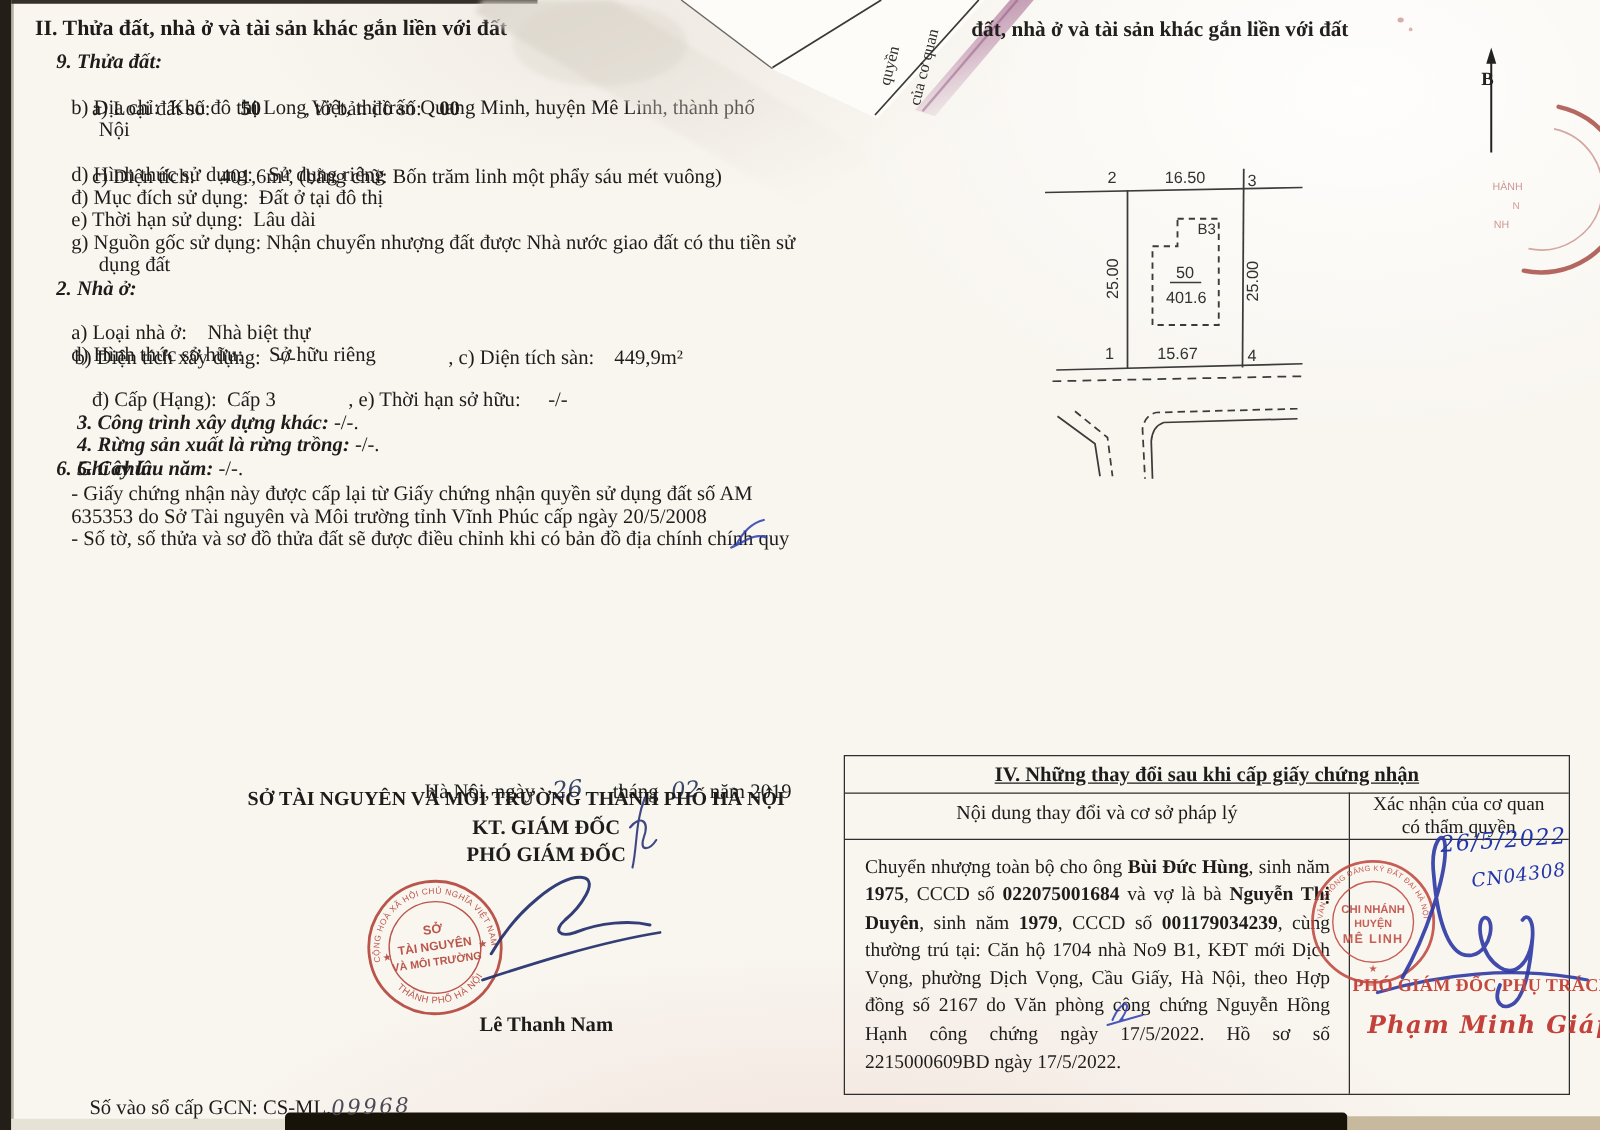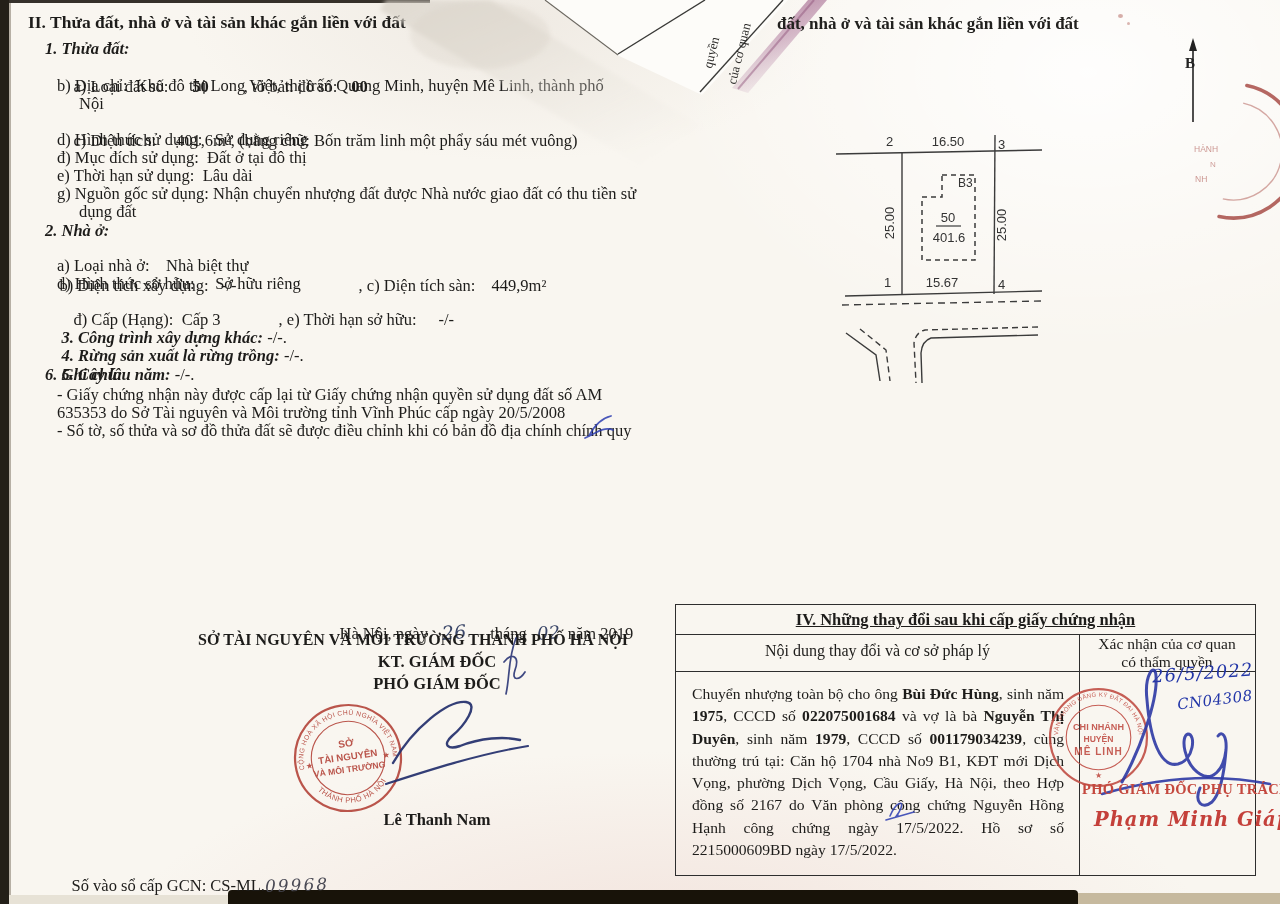--- a/index.html
+++ b/index.html
@@ -28,21 +28,21 @@
 
   <div class="abs" style="left:0;top:0;width:9px;height:904px;background:#231f18;"></div>
   <div class="abs" style="left:9px;top:0;width:2px;height:904px;background:#8a8273;opacity:.6;"></div>
   <div class="abs" style="left:9px;top:0;width:421px;height:3px;background:#35302a;"></div>
   <div class="abs" style="left:228px;top:890px;width:850px;height:14px;background:#181309;border-radius:4px 4px 0 0;"></div>
   <div class="abs" style="left:1078px;top:893px;width:202px;height:11px;background:#c6b99e;"></div>
   <div class="abs" style="left:9px;top:895px;width:219px;height:9px;background:#e7e2d6;"></div>
 
   <div class="line b" style="left:28px;top:13px;font-size:17.5px">II. Thửa đất, nhà ở và tài sản khác gắn liền với đất</div>
 
-  <div class="line bi" style="left:45px;top:39px">1. Thửa đất:</div>
+  <div class="line bi" style="left:45px;top:39px">9. Thửa đất:</div>
 
   <div class="line" style="left:57px;top:58px">
     <span>a) Loại đất số:</span><span class="b" style="margin-left:24px">50</span><span style="margin-left:35px">, tờ bản đồ số:</span><span class="b" style="margin-left:14px">00</span>
   </div>
 
   <div class="line" style="left:57px;top:76px">b) Địa chỉ:  Khu đô thị Long Việt, thị trấn Quang Minh, huyện Mê Linh, thành phố</div>
   <div class="line" style="left:79px;top:94px">Nội</div>
 
   <div class="line" style="left:57px;top:112px">
     <span>c) Diện tích:</span><span style="margin-left:20px">401,6m², (bằng chữ: Bốn trăm linh một phẩy sáu mét vuông)</span>

